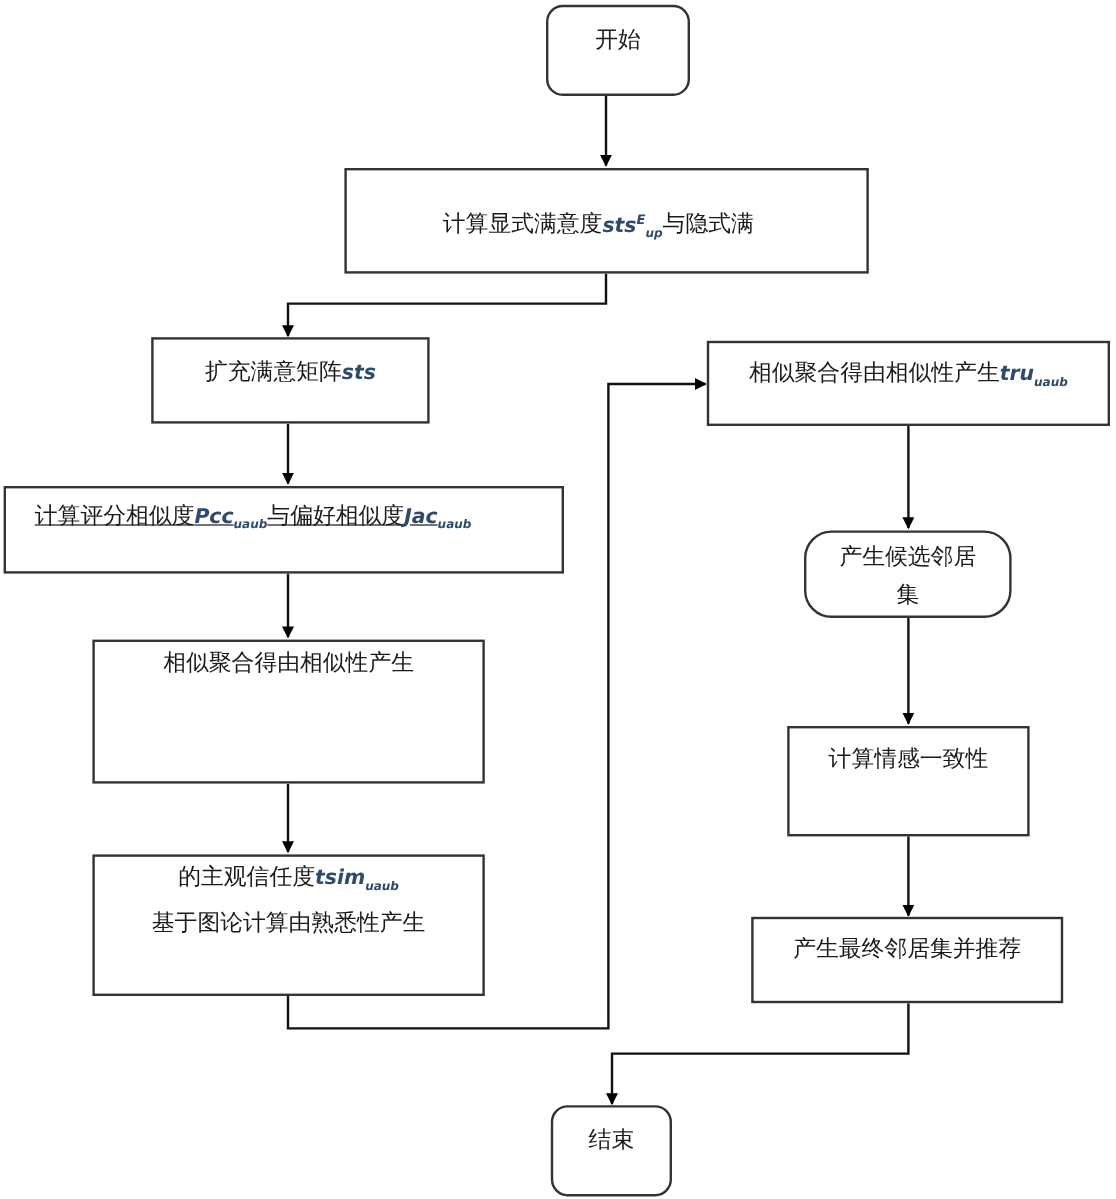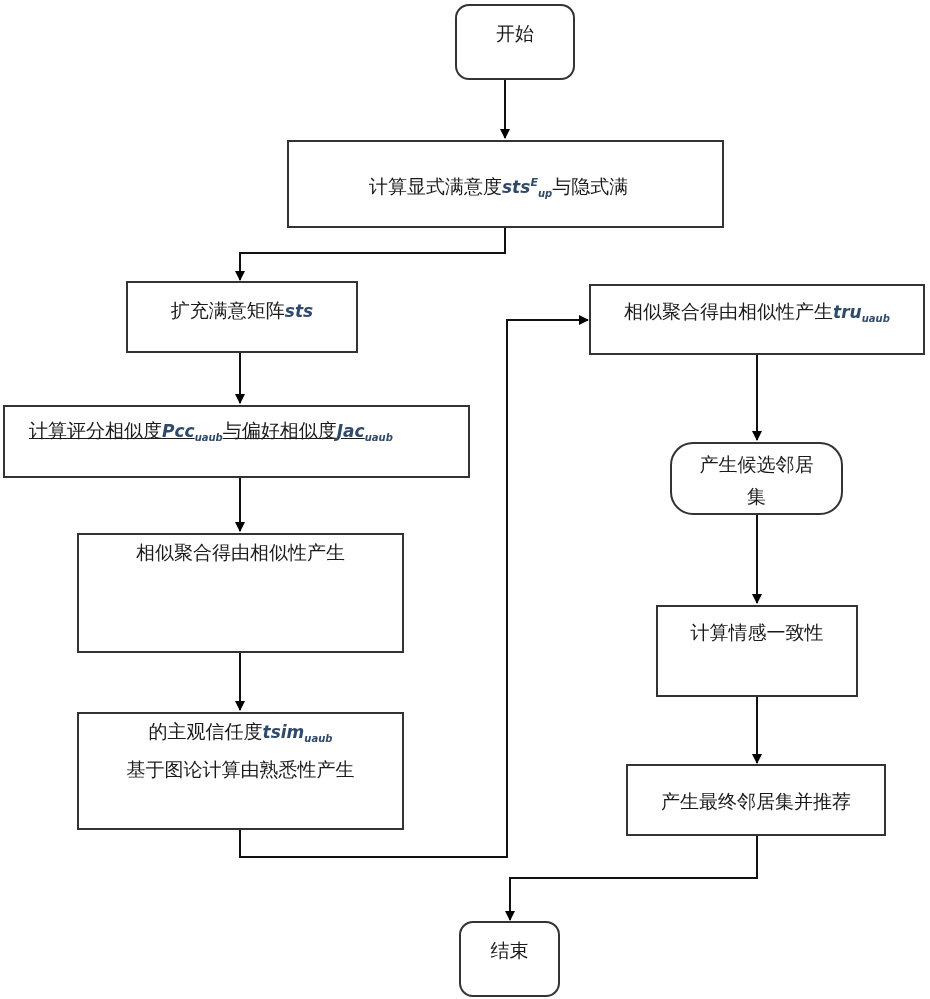--- a/index.html
+++ b/index.html
@@ -68,19 +68,19 @@
 
 <div class="box" style="left:670px; top:442px; width:173px; height:73px; padding-top:4px; line-height:32px;border-radius:23px;">
   <div>产生候选邻居</div>
   <div>集</div>
 </div>
 
 <div class="box" style="left:656px; top:605px; width:202px; height:92px; padding-top:10px;">
   <span>计算情感一致性</span>
 </div>
 
-<div class="box" style="left:626px; top:764px; width:260px; height:72px; padding-top:20px;">
+<div class="box" style="left:626px; top:764px; width:260px; height:72px; padding-top:10px;">
   <span>产生最终邻居集并推荐</span>
 </div>
 
 <div class="box terminal" style="left:459px; top:921px; width:101px; height:76px; padding-top:12px;">
   <span>结束</span>
 </div>
 
 </body></html>

